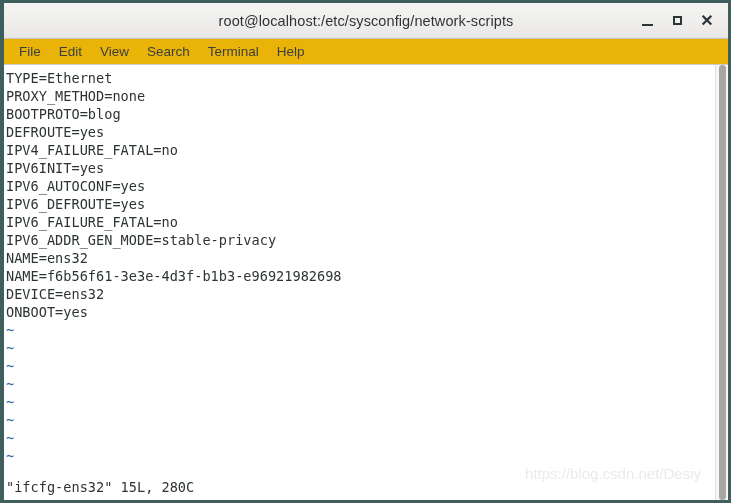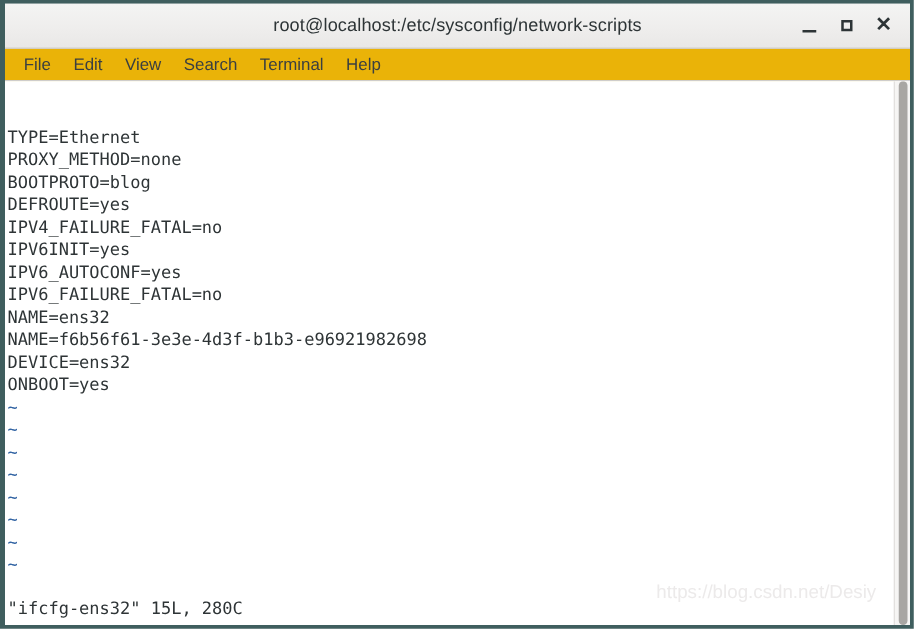--- a/index.html
+++ b/index.html
@@ -115,21 +115,20 @@
     background: #ffffff;
     display: flex;
     overflow: hidden;
   }
   .term {
     flex: 1 1 auto;
     position: relative;
     padding: 4px 0 0 2px;
     box-sizing: border-box;
     overflow: hidden;
-    margin-top: 32px;
   }
   .line {
     height: 18px;
     line-height: 18px;
     font-family: "DejaVu Sans Mono", monospace;
     font-size: 13.6px;
     color: #2e3436;
     white-space: pre;
     letter-spacing: 0px;
   }
@@ -212,21 +211,23 @@
   <div class="term-wrap">
     <div class="term">
 
       <div class="line">TYPE=Ethernet</div>
       <div class="line">PROXY_METHOD=none</div>
       <div class="line">BOOTPROTO=blog</div>
       <div class="line">DEFROUTE=yes</div>
       <div class="line">IPV4_FAILURE_FATAL=no</div>
       <div class="line">IPV6INIT=yes</div>
       <div class="line">IPV6_AUTOCONF=yes</div>
+      <div class="line">IPV6_DEFROUTE=yes</div>
       <div class="line">IPV6_FAILURE_FATAL=no</div>
+      <div class="line">IPV6_ADDR_GEN_MODE=stable-privacy</div>
       <div class="line">NAME=ens32</div>
       <div class="line">NAME=f6b56f61-3e3e-4d3f-b1b3-e96921982698</div>
       <div class="line">DEVICE=ens32</div>
       <div class="line">ONBOOT=yes</div>
 
       <div class="line tilde">~</div>
       <div class="line tilde">~</div>
       <div class="line tilde">~</div>
       <div class="line tilde">~</div>
       <div class="line tilde">~</div>

